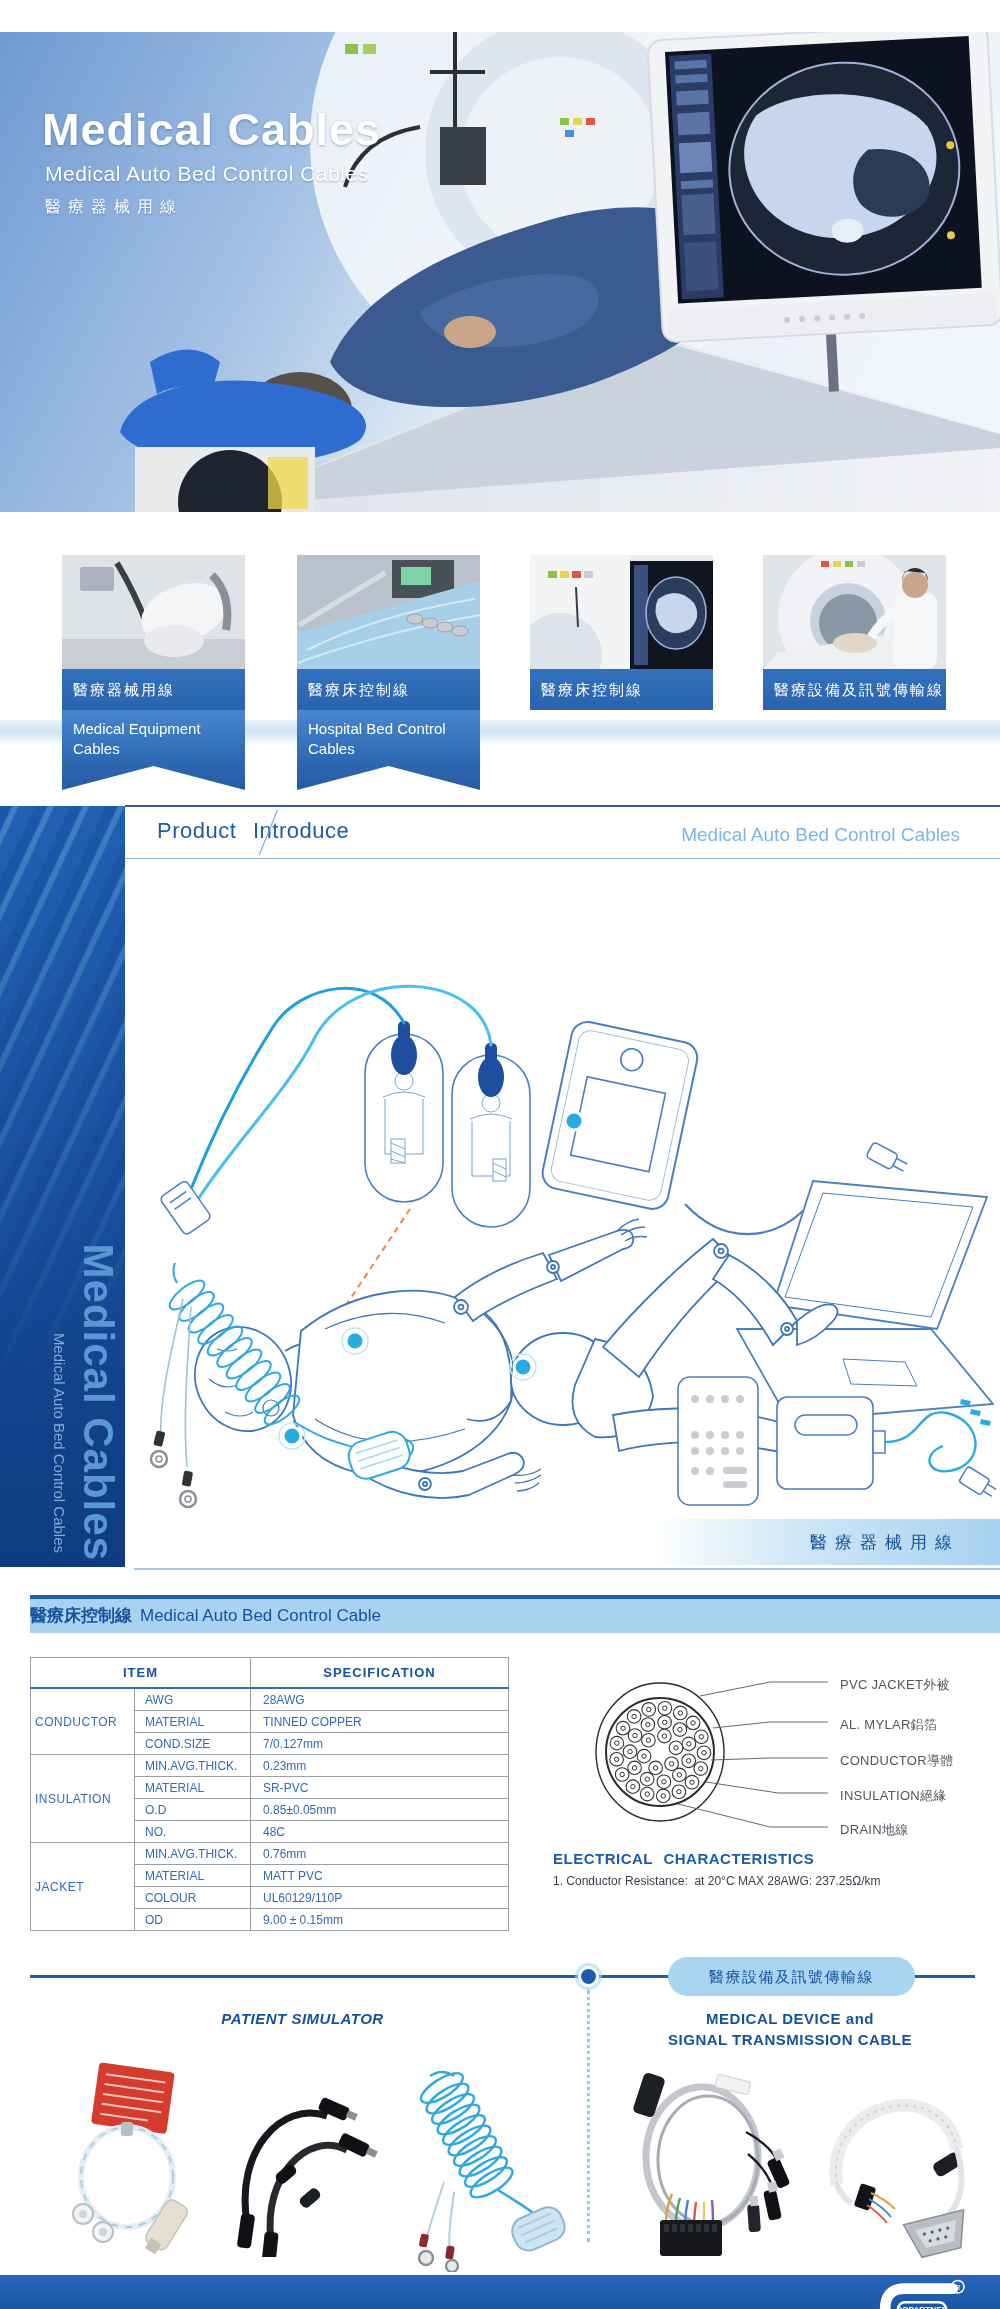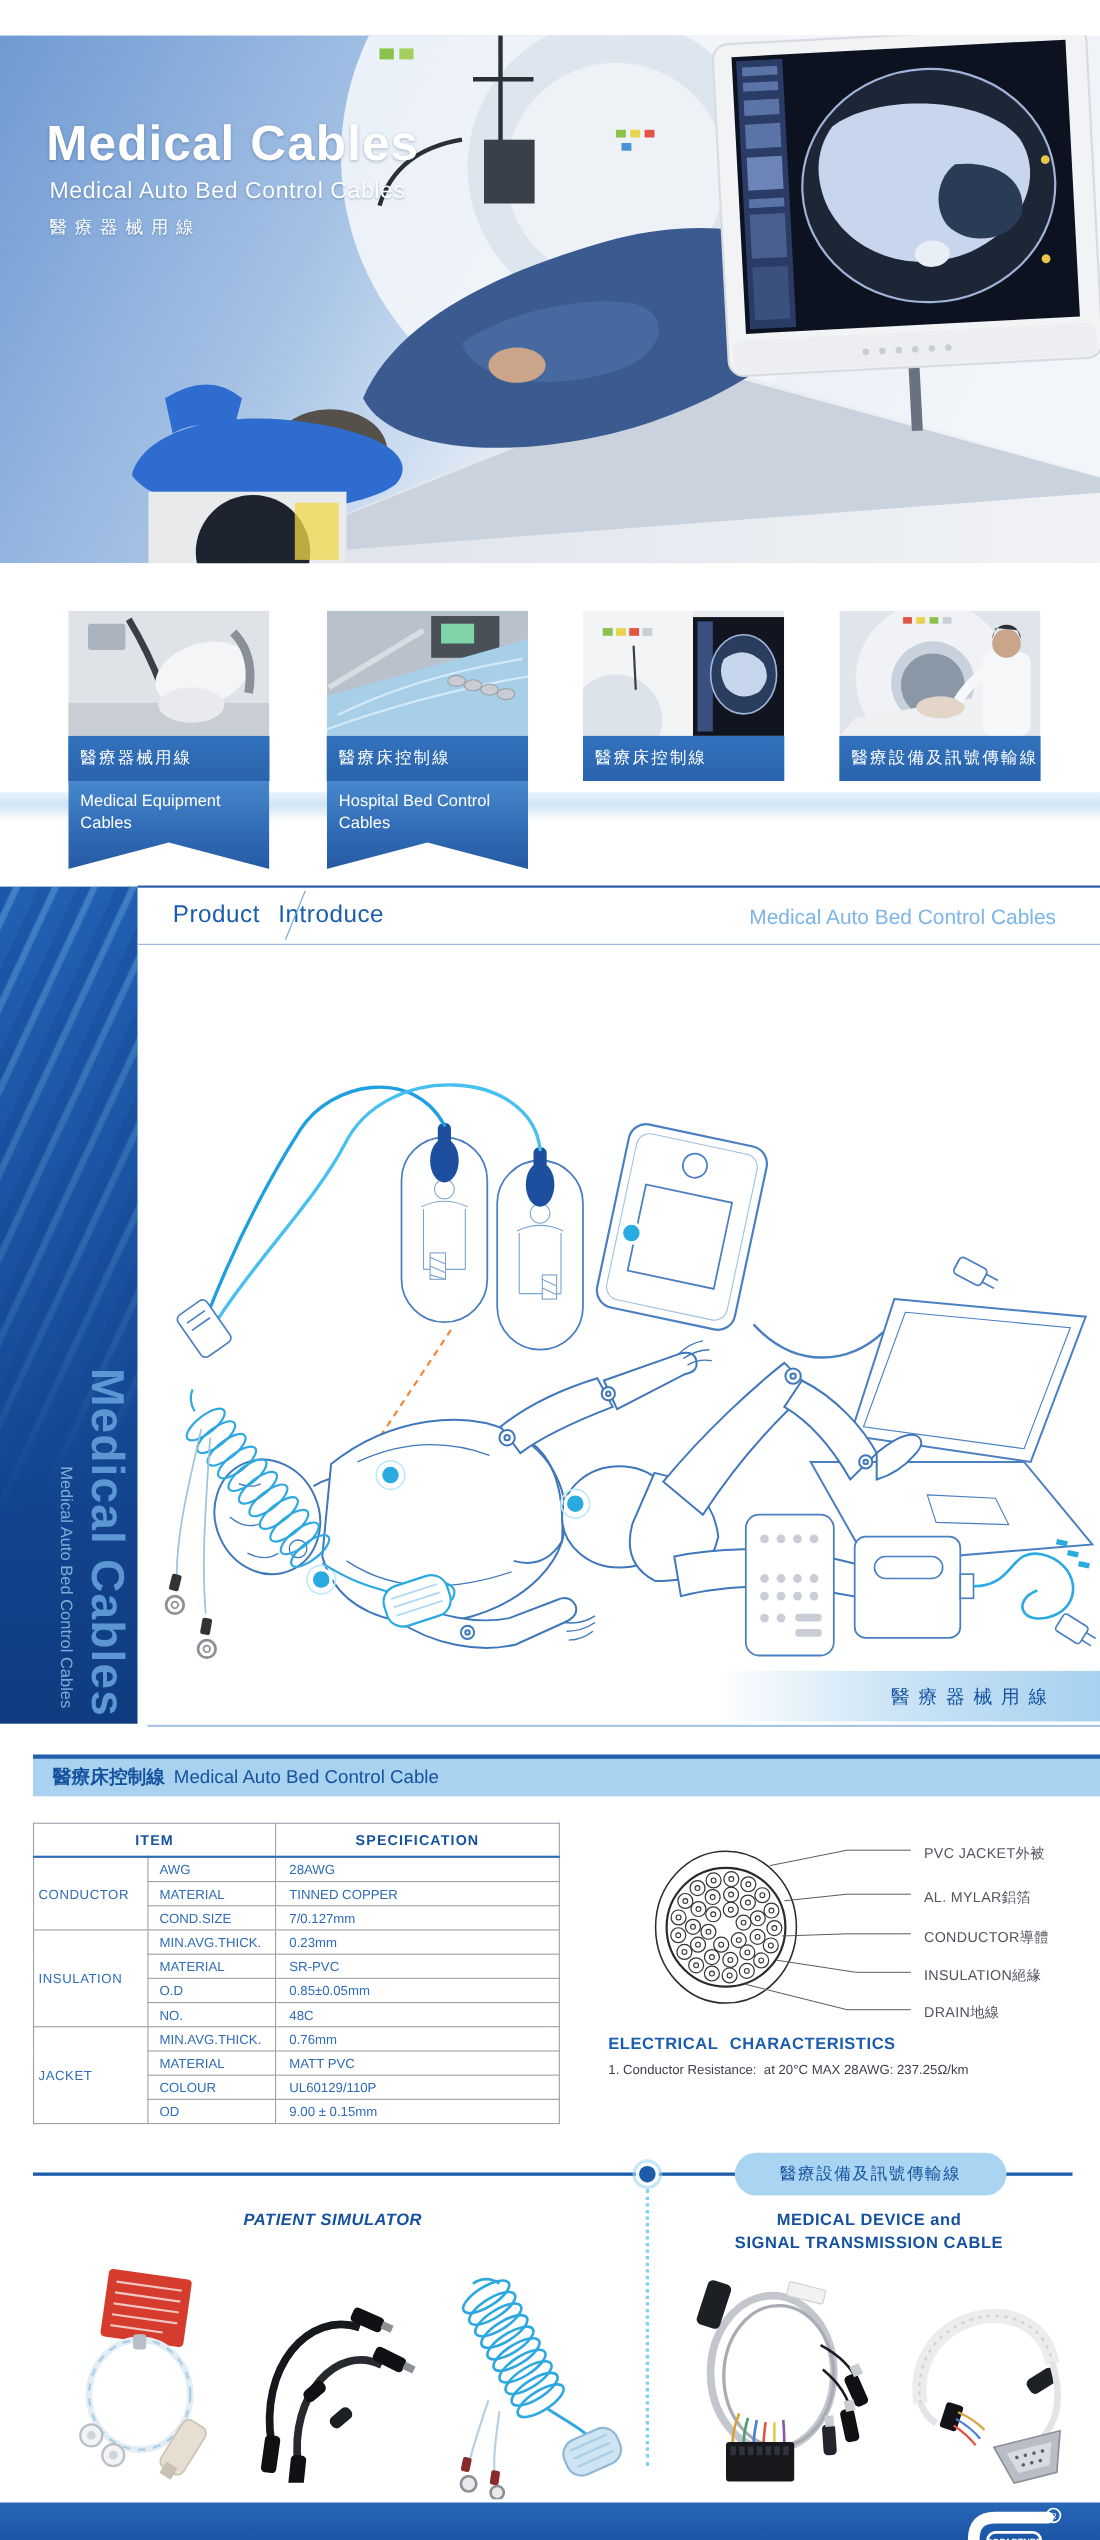--- a/index.html
+++ b/index.html
@@ -43,21 +43,21 @@
   .intro-slash{left:268px;top:776px;width:1px;height:48px;background:#6fa3d8;transform:rotate(22deg);}
   .intro-right{right:40px;top:792px;font-size:19px;color:#7cb5e8;}
   .illus{left:125px;top:827px;width:875px;height:658px;}
   .corner-bar{left:650px;top:1487px;width:350px;height:46px;
               background:linear-gradient(90deg,rgba(255,255,255,0) 0%,#cde5f6 45%,#a6d1f0 100%);}
   .corner-label{right:40px;top:1499px;font-size:17px;color:#15529E;letter-spacing:8px;}
   .corner-line{left:134px;top:1536px;width:866px;height:2px;background:#a8c6e4;}
   
   .sec-topline{left:30px;top:1563px;width:970px;height:4px;background:#1f5fad;}
   .sec-bar{left:30px;top:1567px;width:970px;height:34px;background:#a8d2ef;
-           color:#15529E;font-size:17px;line-height:34px;padding-left:18px;box-sizing:border-box;}
+           color:#15529E;font-size:17px;line-height:34px;box-sizing:border-box;}
   .sec-bar b{font-weight:700;margin-right:8px;}
   .spec-table{left:30px;top:1625px;border-collapse:collapse;table-layout:fixed;width:478px;
               font-size:12px;color:#2f6cb6;}
   .spec-table th,.spec-table td{border:1px solid #9aa0a8;height:19px;padding:1px 4px;}
   .spec-table th{font-size:13px;font-weight:700;color:#15529E;letter-spacing:1px;height:27px;
                  border-bottom:2px solid #2f6cb6;text-align:center;}
   .spec-table td.g{text-align:left;letter-spacing:.5px;}
   .spec-table td.k{padding-left:10px;}
   .spec-table td.v{padding-left:12px;}
   .xsec{left:530px;top:1628px;width:460px;height:190px;}

